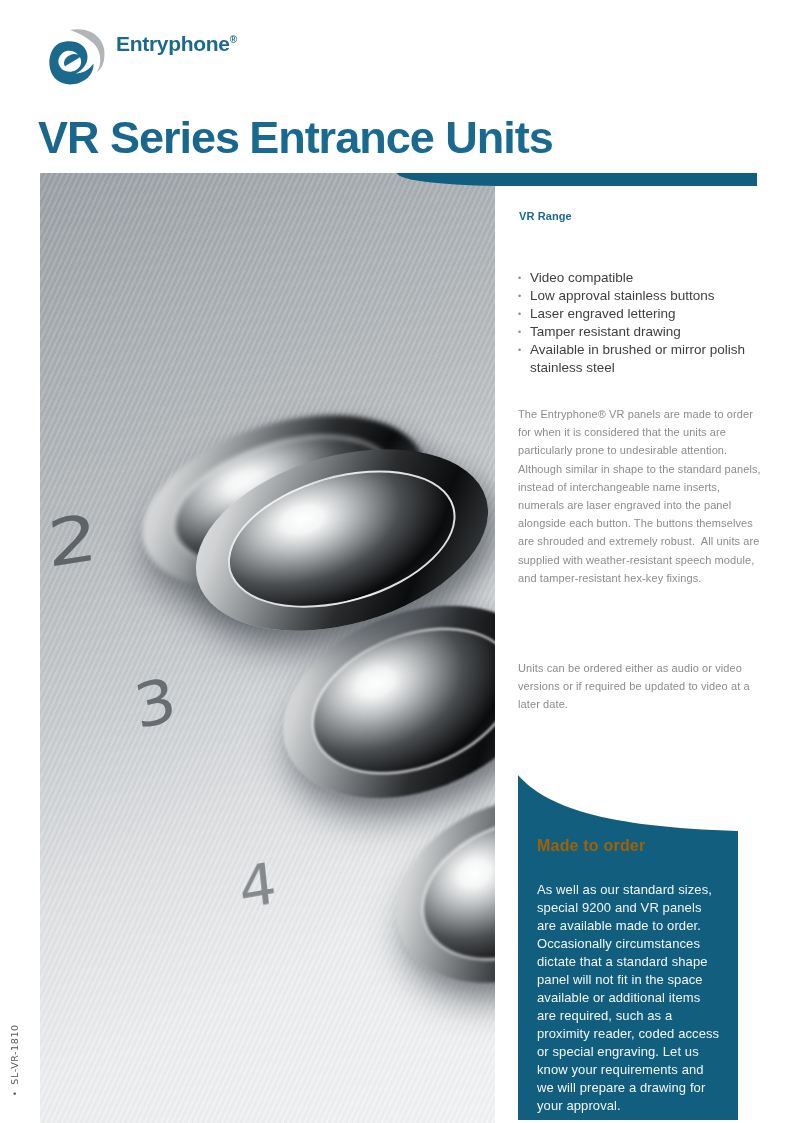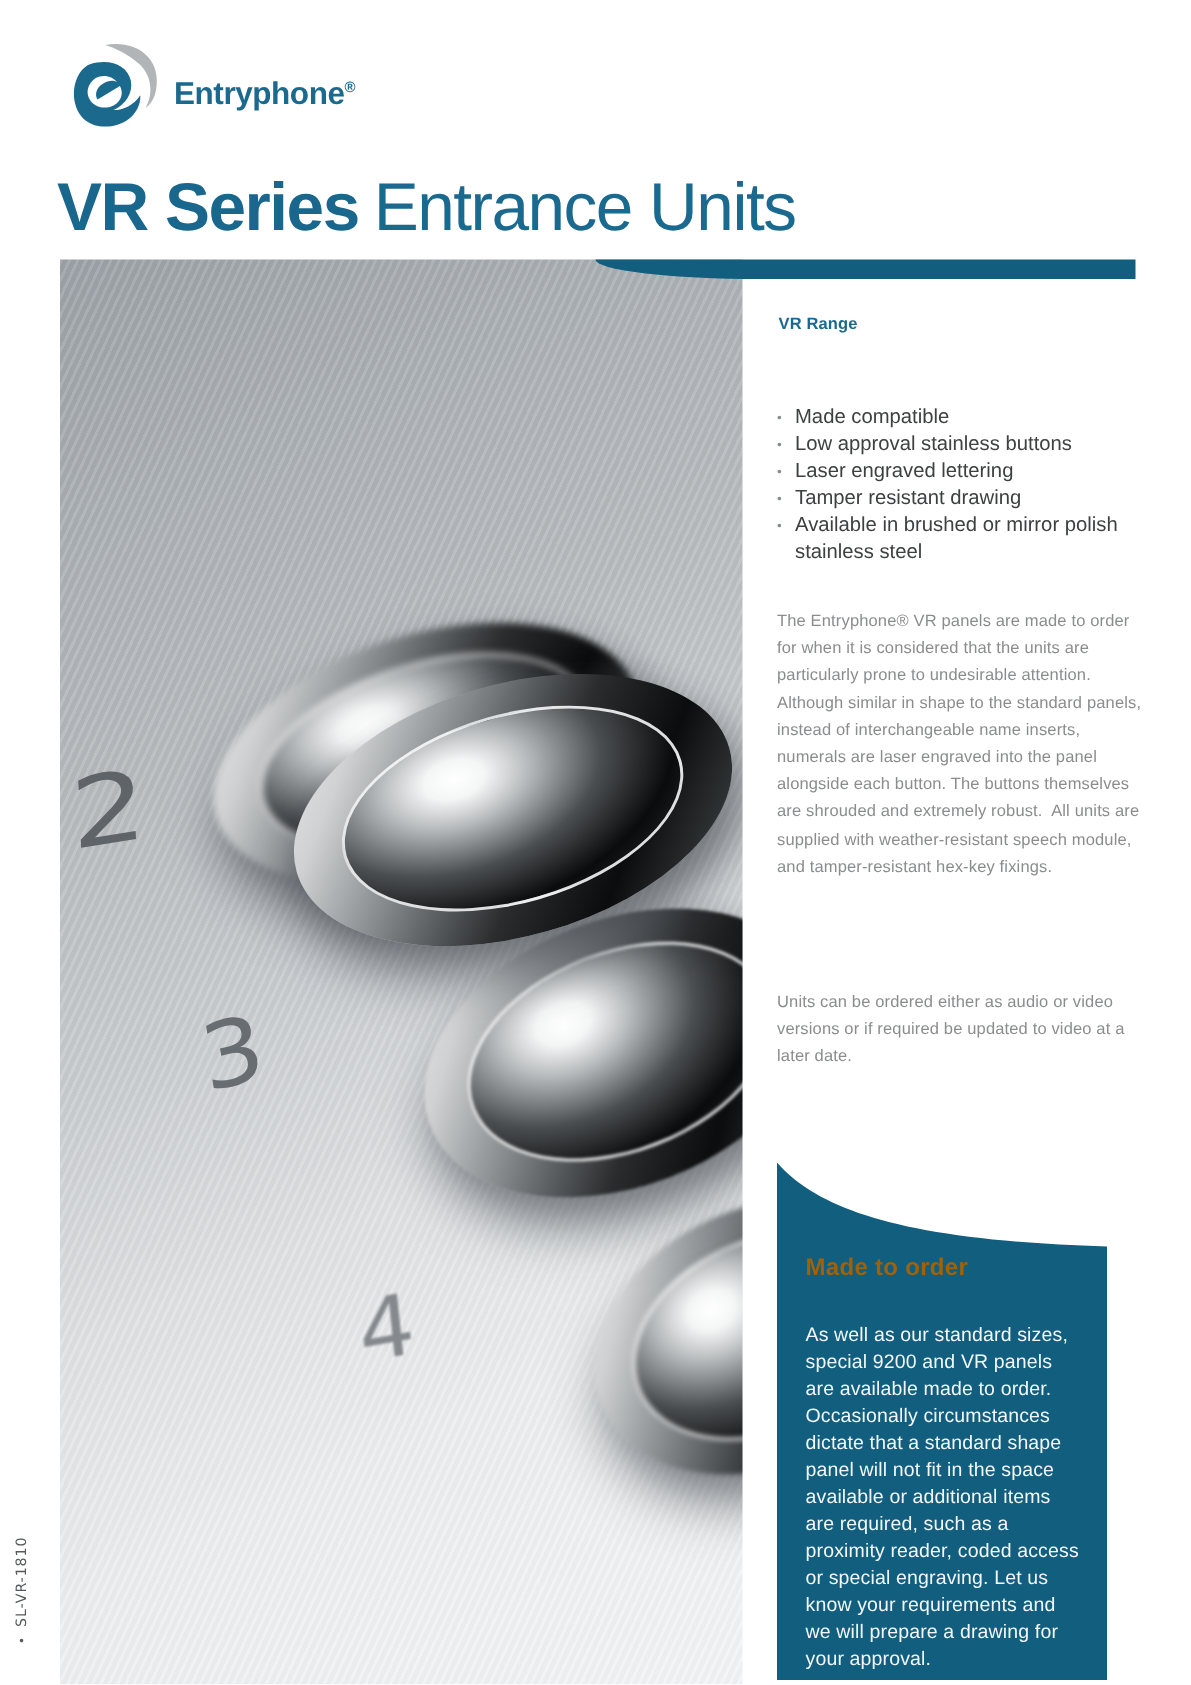--- a/index.html
+++ b/index.html
@@ -1,29 +1,29 @@
 <!DOCTYPE html>
 <html><head>
 <meta charset="utf-8">
 <style>
   html,body{margin:0;padding:0;background:#fff;}
   .page{position:relative;width:794px;height:1123px;background:#ffffff;overflow:hidden;
         font-family:"Liberation Sans",sans-serif;}
 
   
-  .logo{position:absolute;left:40px;top:26px;display:flex;align-items:center;}
+  .logo{position:absolute;left:40px;top:26px;display:flex;}
   .logo-icon{width:72px;height:68px;display:block;}
   .wordmark{color:#1b6a8e;font-size:21px;font-weight:700;letter-spacing:-0.3px;margin-left:4px;margin-top:6px;}
   .wordmark sup{font-size:10px;font-weight:700;vertical-align:super;}
 
   
   .title{position:absolute;left:38px;top:112px;white-space:nowrap;color:#19678d;
          font-size:45px;letter-spacing:-1px;}
   .title .bold{font-weight:700;margin-right:10px;}
-  .title .light{font-weight:400;color:#1a6a90;}
+  .title .light{font-weight:700;color:#1a6a90;}
 
   
   .teal-rule{position:absolute;left:397px;top:173px;width:360px;height:13px;
              background:#115e7e;border-bottom-left-radius:110px 13px;z-index:5;}
 
   
   .photo{position:absolute;left:40px;top:173px;width:455px;height:950px;overflow:hidden;
          background:linear-gradient(155deg,#9aa0a5 0%,#abb0b4 18%,#b6babd 32%,#c9cccf 48%,#dfe1e3 63%,#eceeef 78%,#f3f4f5 100%);}
   .brush{position:absolute;inset:0;
          background:repeating-linear-gradient(115deg,rgba(255,255,255,.22) 0 2px,rgba(70,75,80,.06) 2px 5px);
@@ -118,21 +118,21 @@
     <div class="numeral n2">2</div>
     <div class="numeral n3">3</div>
     <div class="numeral n4">4</div>
   </div>
 
   <div class="vr-range">VR Range</div>
 
   <ul class="bullets">
     <li>
         <span class="dot">•</span>
-        <span>Made compatible</span>
+        <span>Video compatible</span>
       </li>
     <li>
         <span class="dot">•</span>
         <span>Low approval stainless buttons</span>
       </li>
     <li>
         <span class="dot">•</span>
         <span>Laser engraved lettering</span>
       </li>
     <li>

